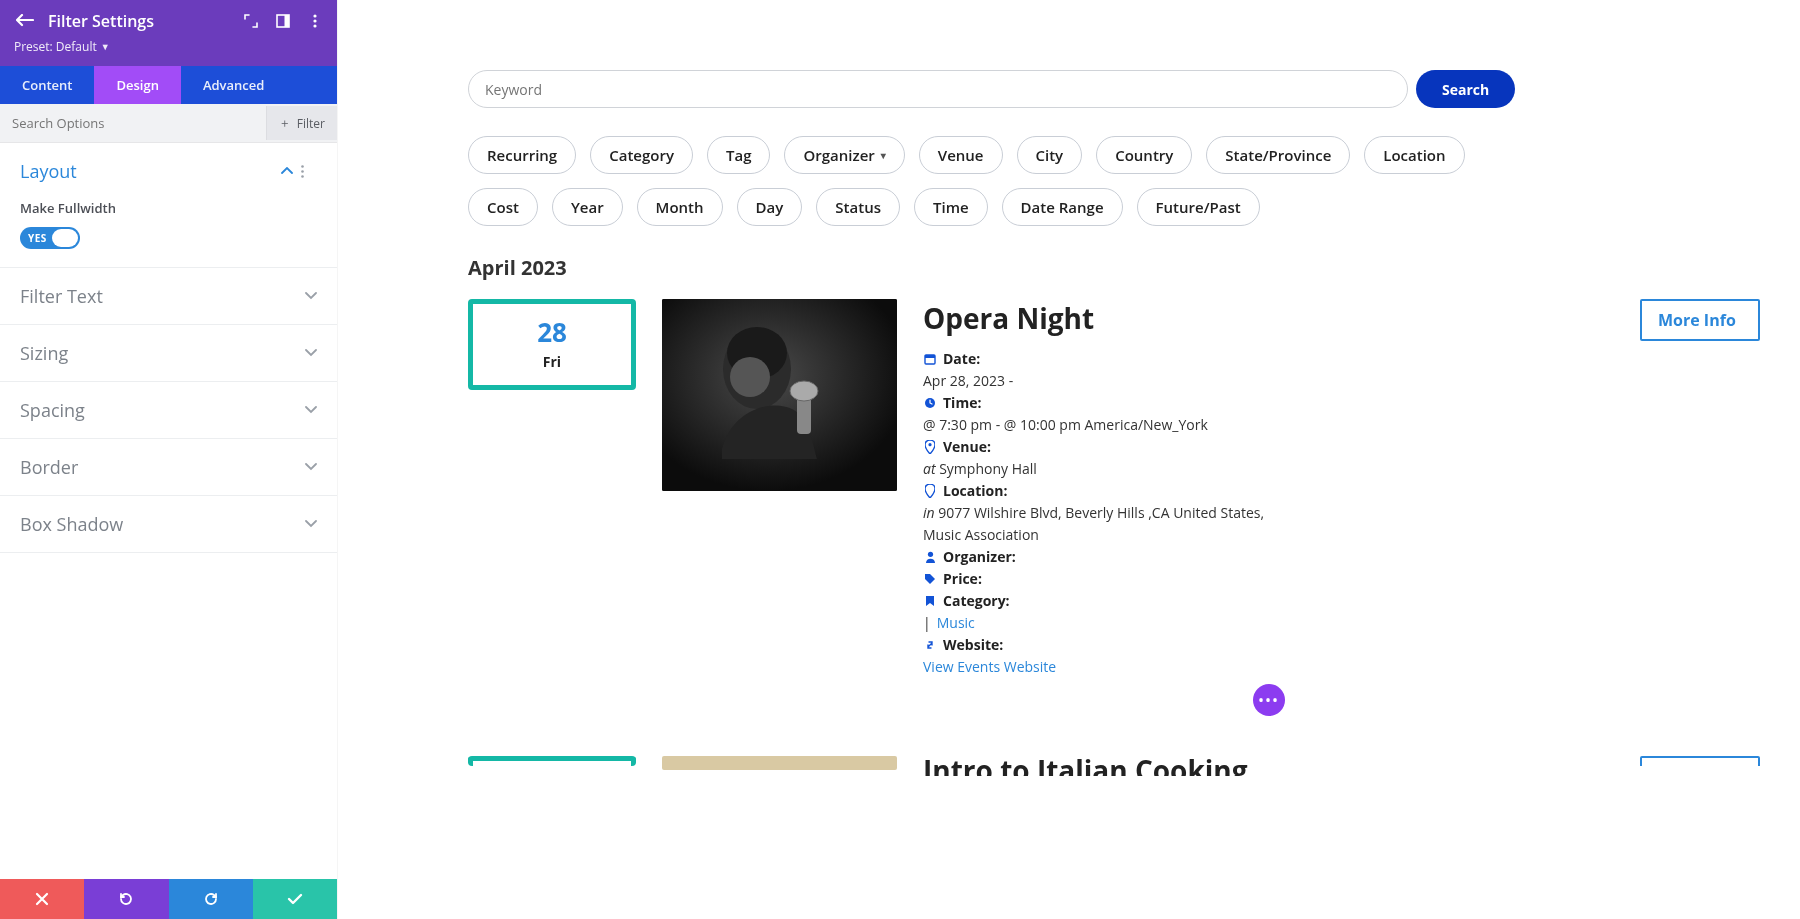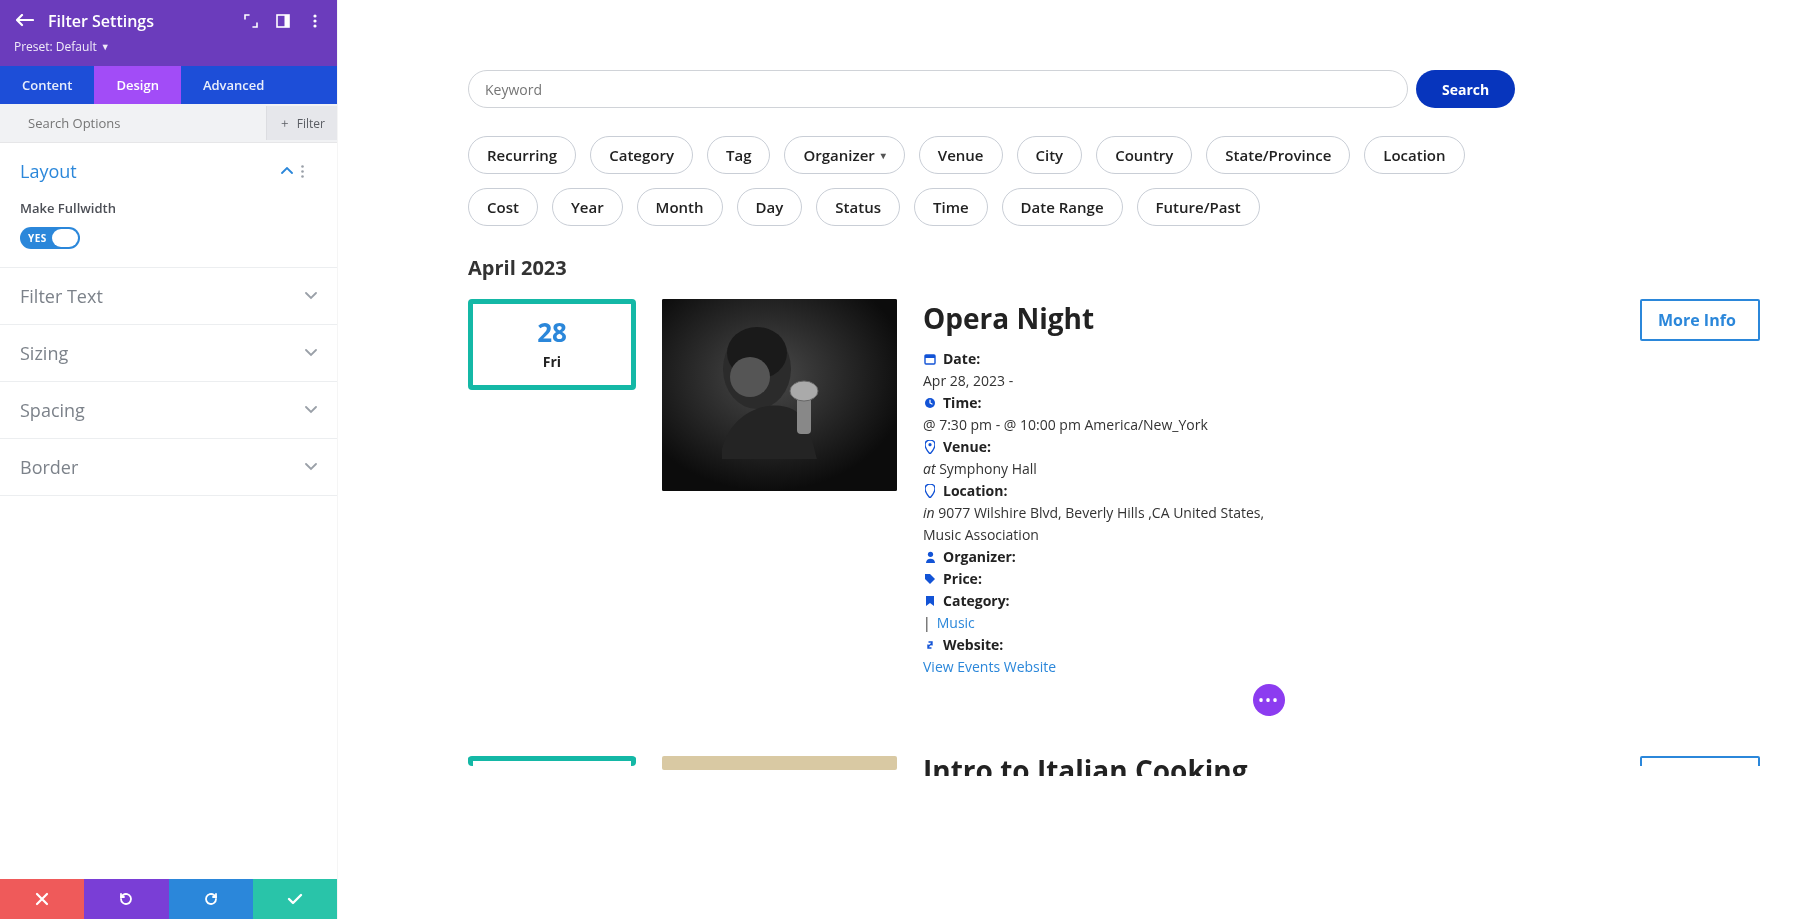--- a/index.html
+++ b/index.html
@@ -16,21 +16,21 @@
 .sb-head-icons { display: flex; align-items: center; gap: 16px; }
 .sb-head-ic { width: 16px; height: 16px; display: inline-flex; align-items: center; justify-content: center; cursor: pointer; }
 .sb-preset { font-size: 12px; opacity: .9; margin-top: 6px; cursor: pointer; display: inline-flex; align-items: center; gap: 4px; }
 .sb-preset .caret { font-size: 9px; }
 
 .sb-tabs { display: flex; background: #1d4ed8; }
 .sb-tab { flex: 0 0 auto; padding: 10px 22px; color: #fff; font-size: 13px; font-weight: 600; cursor: pointer; opacity: .9; }
 .sb-tab.active { background: #a24cf7; opacity: 1; }
 
 .sb-searchbar { display: flex; align-items: center; background: #f1f2f4; border-bottom: 1px solid #e6e6e8; }
-.sb-search-input { flex: 1; border: 0; background: transparent; padding: 10px 28px; color: #b91c1c; font-size: 13px; outline: none; }
+.sb-search-input { flex: 1; border: 0; background: transparent; padding: 10px 12px; color: #b91c1c; font-size: 13px; outline: none; }
 .sb-filter-btn { background: #e6e7eb; color: #5a5d63; padding: 8px 12px; font-size: 12px; cursor: pointer; display: inline-flex; align-items: center; gap: 6px; border-left: 1px solid #dcdde1; }
 
 .sb-sections { flex: 1; overflow: auto; }
 .sb-section { border-bottom: 1px solid #eceef0; }
 .sb-sec-head { display: flex; align-items: center; padding: 16px 20px; cursor: pointer; }
 .sb-sec-title { flex: 1; font-size: 18px; color: #7c828a; font-weight: 500; }
 .sb-section.open .sb-sec-title { color: #2b87da; }
 .sb-sec-caret { color: #9aa0a8; }
 .sb-section.open .sb-sec-caret { color: #2b87da; }
 .sb-sec-more { width: 16px; text-align: center; color: #9aa0a8; margin-left: 8px; cursor: pointer; }
@@ -206,20 +206,30 @@
       <div class="sb-sec-head">
         <span class="sb-sec-title">Border</span>
         <span class="sb-sec-caret">
             <svg width="12" height="8" viewBox="0 0 12 8">
               <path d="M1 1l5 5 5-5" stroke="currentColor" stroke-width="1.8" fill="none" stroke-linecap="round"></path>
             </svg>
           </span>
       </div>
     </div>
 
+    <div class="sb-section">
+      <div class="sb-sec-head">
+        <span class="sb-sec-title">Box Shadow</span>
+        <span class="sb-sec-caret">
+            <svg width="12" height="8" viewBox="0 0 12 8">
+              <path d="M1 1l5 5 5-5" stroke="currentColor" stroke-width="1.8" fill="none" stroke-linecap="round"></path>
+            </svg>
+          </span>
+      </div>
+    </div>
 
   </div>
 
   <div class="sb-footer">
     <div class="sb-footer-btn red">
       <svg width="14" height="14" viewBox="0 0 14 14">
           <path d="M2 2l10 10M12 2 2 12" stroke="#fff" stroke-width="2.2" stroke-linecap="round"></path>
         </svg>
     </div>
     <div class="sb-footer-btn purple">

